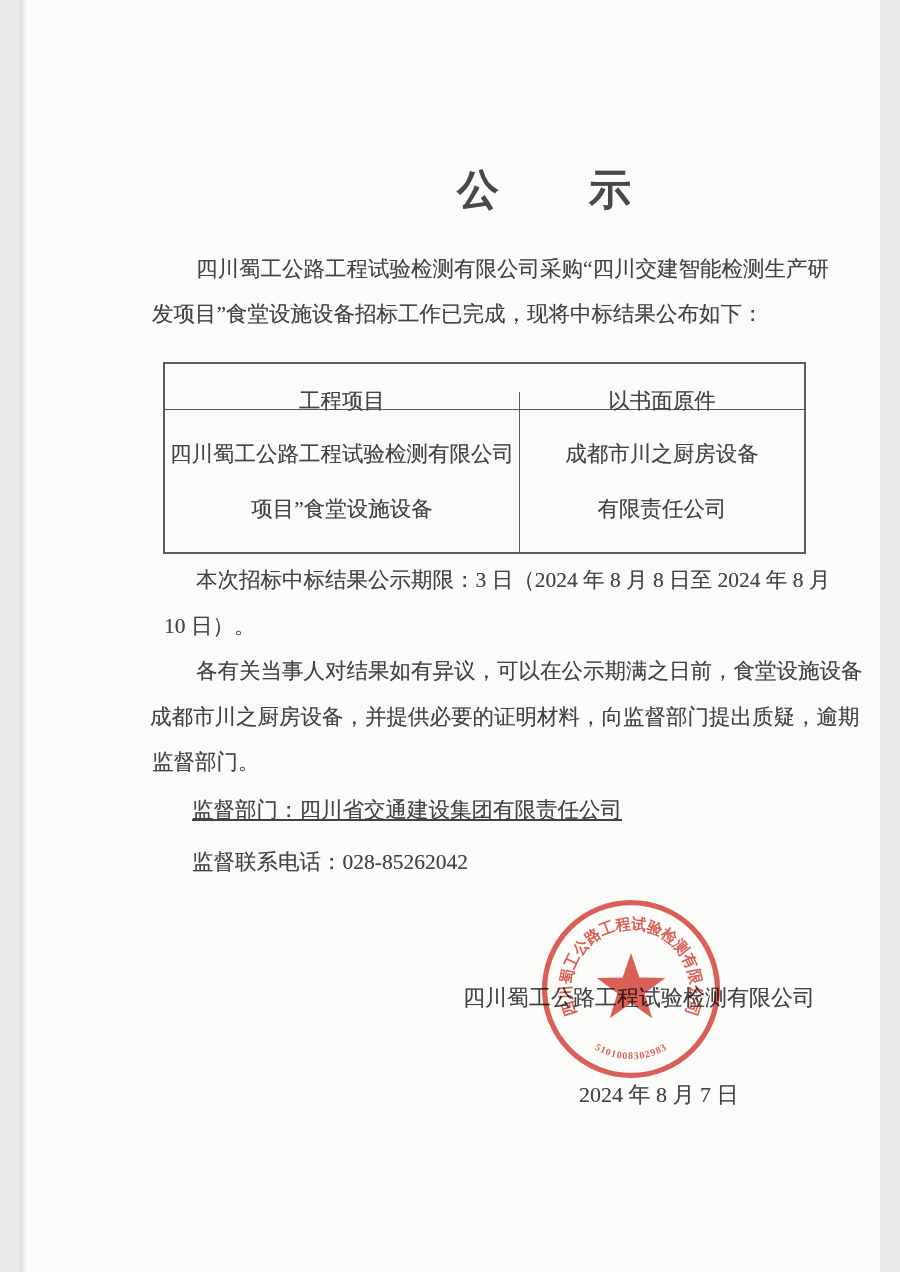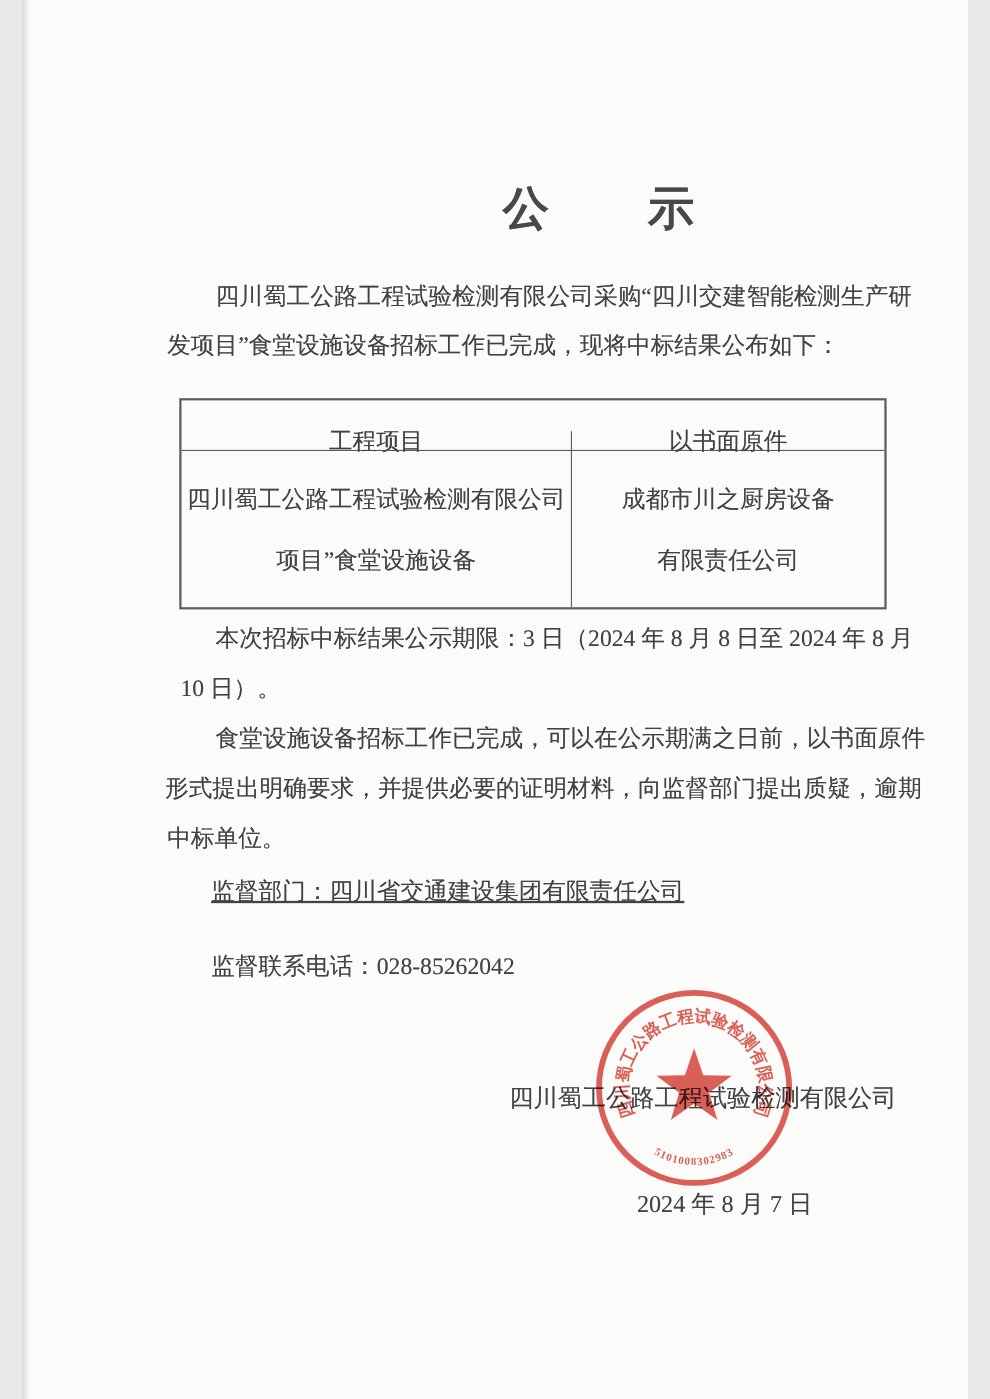--- a/index.html
+++ b/index.html
@@ -96,26 +96,26 @@
     </div>
     <div class="cell body">
       <span class="tline">成都市川之厨房设备</span>
       <span class="tline">有限责任公司</span>
     </div>
   </div>
 
   <div class="line" style="left:176px; top:565px;">本次招标中标结果公示期限：3 日（2024 年 8 月 8 日至 2024 年 8 月</div>
   <div class="line" style="left:144px; top:611px;">10 日）。</div>
 
-  <div class="line" style="left:176px; top:656px;">食堂设施设备招标工作已完成，可以在公示期满之日前，以书面原件</div>
-  <div class="line" style="left:130px; top:702px;">形式提出明确要求，并提供必要的证明材料，向监督部门提出质疑，逾期</div>
-  <div class="line" style="left:132px; top:747px;">中标单位。</div>
+  <div class="line" style="left:176px; top:656px;">各有关当事人对结果如有异议，可以在公示期满之日前，食堂设施设备</div>
+  <div class="line" style="left:130px; top:702px;">成都市川之厨房设备，并提供必要的证明材料，向监督部门提出质疑，逾期</div>
+  <div class="line" style="left:132px; top:747px;">监督部门。</div>
 
   <div class="line" style="left:172px; top:795px;text-decoration:underline;">监督部门：四川省交通建设集团有限责任公司</div>
-  <div class="line" style="left:172px; top:847px;margin-top:16px;">监督联系电话：028-85262042</div>
+  <div class="line" style="left:172px; top:847px;">监督联系电话：028-85262042</div>
 
   <div class="signature-company">四川蜀工公路工程试验检测有限公司</div>
   <div class="signature-date">2024 年 8 月 7 日</div>
 
   <svg class="seal" viewBox="0 0 200 200" aria-hidden="true">
     <defs>
       <path id="sealRingPath" d="M 44.4 129.6 A 63 63 0 1 1 155.6 129.6" fill="none"></path>
       <path id="sealNumPath" d="M 57.6 160.6 A 74 74 0 0 0 142.4 160.6" fill="none"></path>
     </defs>
     <circle cx="100" cy="100" r="91" fill="none" stroke="#d8453b" stroke-width="5.5"></circle>

